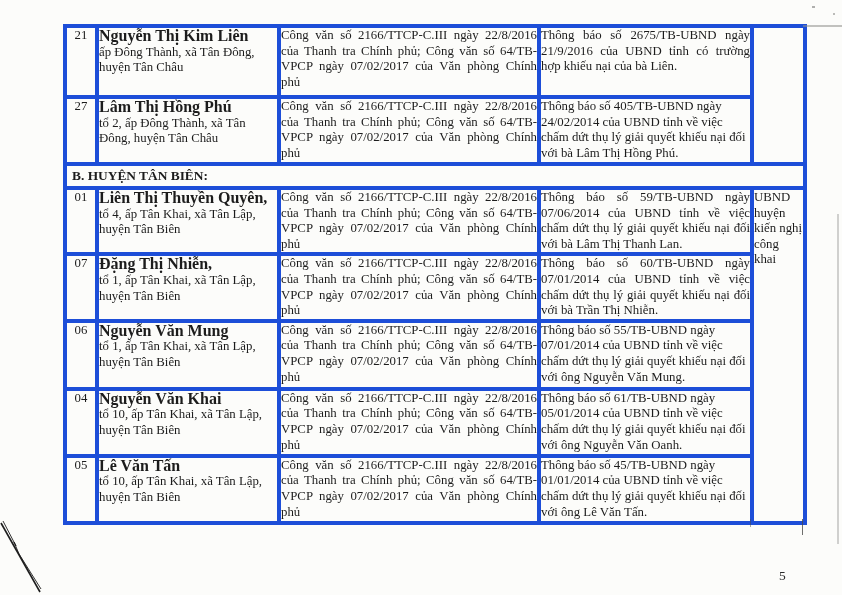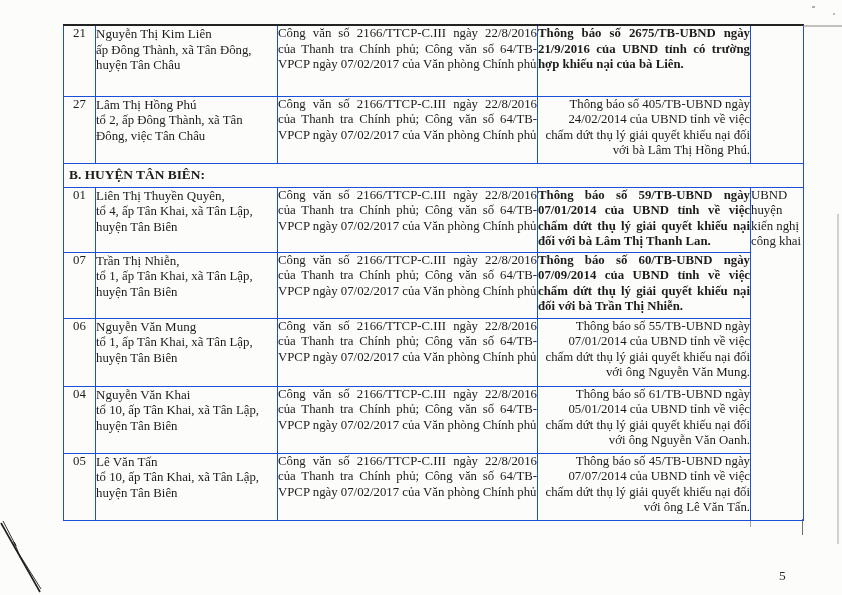--- a/index.html
+++ b/index.html
@@ -7,30 +7,30 @@
     position:relative; width:842px; height:595px; overflow:hidden;
     background:#fcfcfa; color:#1c1c1c;
     font-family:"Liberation Serif","DejaVu Serif",serif;
   }
   table.doc {
     position:absolute; left:63px; top:24px; width:740px;
     border-collapse:collapse; table-layout:fixed;
     border:1px solid #262626; border-top:2px solid #222;
   }
   table.doc td {
-    border:1px solid #1d4ed8; padding:0;
+    border:4px solid #1d4ed8; padding:0;
     font-size:12.8px; line-height:15.6px; vertical-align:top;
     overflow:hidden; word-wrap:break-word;
   }
   td.no   { text-align:center; vertical-align:middle; font-size:13px; }
   td.who  { padding:3px 5px 3px 8px; vertical-align:middle; }
-  .nm     { font-weight:normal; font-size:13px; margin-bottom:1px; }
+  .nm     { font-weight:bold; font-size:16px; margin-bottom:1px; }
   td.cv   { padding:3px 7px 2px 8px; text-align:justify; }
-  td.tb   { padding:3px 6px 2px 8px;text-align:right; }
-  td.tb.j { text-align:justify;font-weight:bold; }
+  td.tb   { padding:3px 6px 2px 8px; }
+  td.tb.j { text-align:justify; }
   td.noteCell { padding:4px 3px 3px 6px; font-size:12.4px; line-height:16px; vertical-align:top; }
   tr.secHead td {
     font-weight:bold; font-size:13.4px; padding:2px 9px 2px 5px; vertical-align:middle;
   }
   .pagenum { position:absolute; left:779px; top:568px; font-size:13.5px; color:#2a2a2a; }
   .penmark { position:absolute; left:0; top:520px; }
   .artifact { position:absolute; background:#8f8f8c; }
   .a-topline   { left:803px; top:25px;  width:39px; height:2px; opacity:.55; }
   .a-rightline { left:837px; top:214px; width:2px;  height:330px; opacity:.4; }
   .a-stub1     { left:802px; top:519px; width:1px;  height:16px; background:#4a4a48; opacity:.8; }
@@ -59,48 +59,48 @@
           <div class="ad">ấp Đông Thành, xã Tân Đông, huyện Tân Châu</div>
         </td>
         <td class="cv">Công văn số 2166/TTCP-C.III ngày 22/8/2016 của Thanh tra Chính phủ; Công văn số 64/TB-VPCP ngày 07/02/2017 của Văn phòng Chính phủ</td>
         <td class="tb j">Thông báo số 2675/TB-UBND ngày 21/9/2016 của UBND tỉnh có trường hợp khiếu nại của bà Liên.</td>
         <td class="noteCell" rowspan="2"></td>
       </tr>
       <tr style="height:67px">
         <td class="no">27</td>
         <td class="who">
           <div class="nm">Lâm Thị Hồng Phú</div>
-          <div class="ad">tổ 2, ấp Đông Thành, xã Tân Đông, việc Tân Châu</div>
+          <div class="ad">tổ 2, ấp Đông Thành, xã Tân Đông, huyện Tân Châu</div>
         </td>
         <td class="cv">Công văn số 2166/TTCP-C.III ngày 22/8/2016 của Thanh tra Chính phủ; Công văn số 64/TB-VPCP ngày 07/02/2017 của Văn phòng Chính phủ</td>
         <td class="tb">Thông báo số 405/TB-UBND ngày 24/02/2014 của UBND tỉnh về việc chấm dứt thụ lý giải quyết khiếu nại đối với bà Lâm Thị Hồng Phú.</td>
       </tr>
 
       <tr class="secHead" style="height:24px">
         <td colspan="5">B. HUYỆN TÂN BIÊN:</td>
       </tr>
 
       <tr style="height:65px">
         <td class="no">01</td>
         <td class="who">
           <div class="nm">Liên Thị Thuyền Quyên,</div>
           <div class="ad">tổ 4, ấp Tân Khai, xã Tân Lập, huyện Tân Biên</div>
         </td>
         <td class="cv">Công văn số 2166/TTCP-C.III ngày 22/8/2016 của Thanh tra Chính phủ; Công văn số 64/TB-VPCP ngày 07/02/2017 của Văn phòng Chính phủ</td>
-        <td class="tb j">Thông báo số 59/TB-UBND ngày 07/01/2014 của UBND tỉnh về việc chấm dứt thụ lý giải quyết khiếu nại đối với bà Lâm Thị Thanh Lan.</td>
+        <td class="tb j">Thông báo số 59/TB-UBND ngày 07/06/2014 của UBND tỉnh về việc chấm dứt thụ lý giải quyết khiếu nại đối với bà Lâm Thị Thanh Lan.</td>
         <td class="noteCell" rowspan="5">UBND huyện kiến nghị công khai</td>
       </tr>
       <tr style="height:66px">
         <td class="no">07</td>
         <td class="who">
-          <div class="nm">Trần Thị Nhiễn,</div>
+          <div class="nm">Đặng Thị Nhiễn,</div>
           <div class="ad">tổ 1, ấp Tân Khai, xã Tân Lập, huyện Tân Biên</div>
         </td>
         <td class="cv">Công văn số 2166/TTCP-C.III ngày 22/8/2016 của Thanh tra Chính phủ; Công văn số 64/TB-VPCP ngày 07/02/2017 của Văn phòng Chính phủ</td>
-        <td class="tb j">Thông báo số 60/TB-UBND ngày 07/09/2014 của UBND tỉnh về việc chấm dứt thụ lý giải quyết khiếu nại đối với bà Trần Thị Nhiễn.</td>
+        <td class="tb j">Thông báo số 60/TB-UBND ngày 07/01/2014 của UBND tỉnh về việc chấm dứt thụ lý giải quyết khiếu nại đối với bà Trần Thị Nhiễn.</td>
       </tr>
       <tr style="height:68px">
         <td class="no">06</td>
         <td class="who">
           <div class="nm">Nguyễn Văn Mung</div>
           <div class="ad">tổ 1, ấp Tân Khai, xã Tân Lập, huyện Tân Biên</div>
         </td>
         <td class="cv">Công văn số 2166/TTCP-C.III ngày 22/8/2016 của Thanh tra Chính phủ; Công văn số 64/TB-VPCP ngày 07/02/2017 của Văn phòng Chính phủ</td>
         <td class="tb">Thông báo số 55/TB-UBND ngày 07/01/2014 của UBND tỉnh về việc chấm dứt thụ lý giải quyết khiếu nại đối với ông Nguyễn Văn Mung.</td>
       </tr>
@@ -113,21 +113,21 @@
         <td class="cv">Công văn số 2166/TTCP-C.III ngày 22/8/2016 của Thanh tra Chính phủ; Công văn số 64/TB-VPCP ngày 07/02/2017 của Văn phòng Chính phủ</td>
         <td class="tb">Thông báo số 61/TB-UBND ngày 05/01/2014 của UBND tỉnh về việc chấm dứt thụ lý giải quyết khiếu nại đối với ông Nguyễn Văn Oanh.</td>
       </tr>
       <tr style="height:67px">
         <td class="no">05</td>
         <td class="who">
           <div class="nm">Lê Văn Tấn</div>
           <div class="ad">tổ 10, ấp Tân Khai, xã Tân Lập, huyện Tân Biên</div>
         </td>
         <td class="cv">Công văn số 2166/TTCP-C.III ngày 22/8/2016 của Thanh tra Chính phủ; Công văn số 64/TB-VPCP ngày 07/02/2017 của Văn phòng Chính phủ</td>
-        <td class="tb">Thông báo số 45/TB-UBND ngày 07/07/2014 của UBND tỉnh về việc chấm dứt thụ lý giải quyết khiếu nại đối với ông Lê Văn Tấn.</td>
+        <td class="tb">Thông báo số 45/TB-UBND ngày 01/01/2014 của UBND tỉnh về việc chấm dứt thụ lý giải quyết khiếu nại đối với ông Lê Văn Tấn.</td>
       </tr>
     </tbody>
   </table>
 
   <div class="pagenum">5</div>
 
   <svg class="penmark" width="60" height="75" viewBox="0 0 60 75">
     <path d="M1 3 L40 72" stroke="#1d1d1d" stroke-width="1.6" fill="none"></path>
     <path d="M3 1 L16 26 L14 22 L19 34 L41 69" stroke="#1d1d1d" stroke-width="0.9" fill="none"></path>
   </svg>

